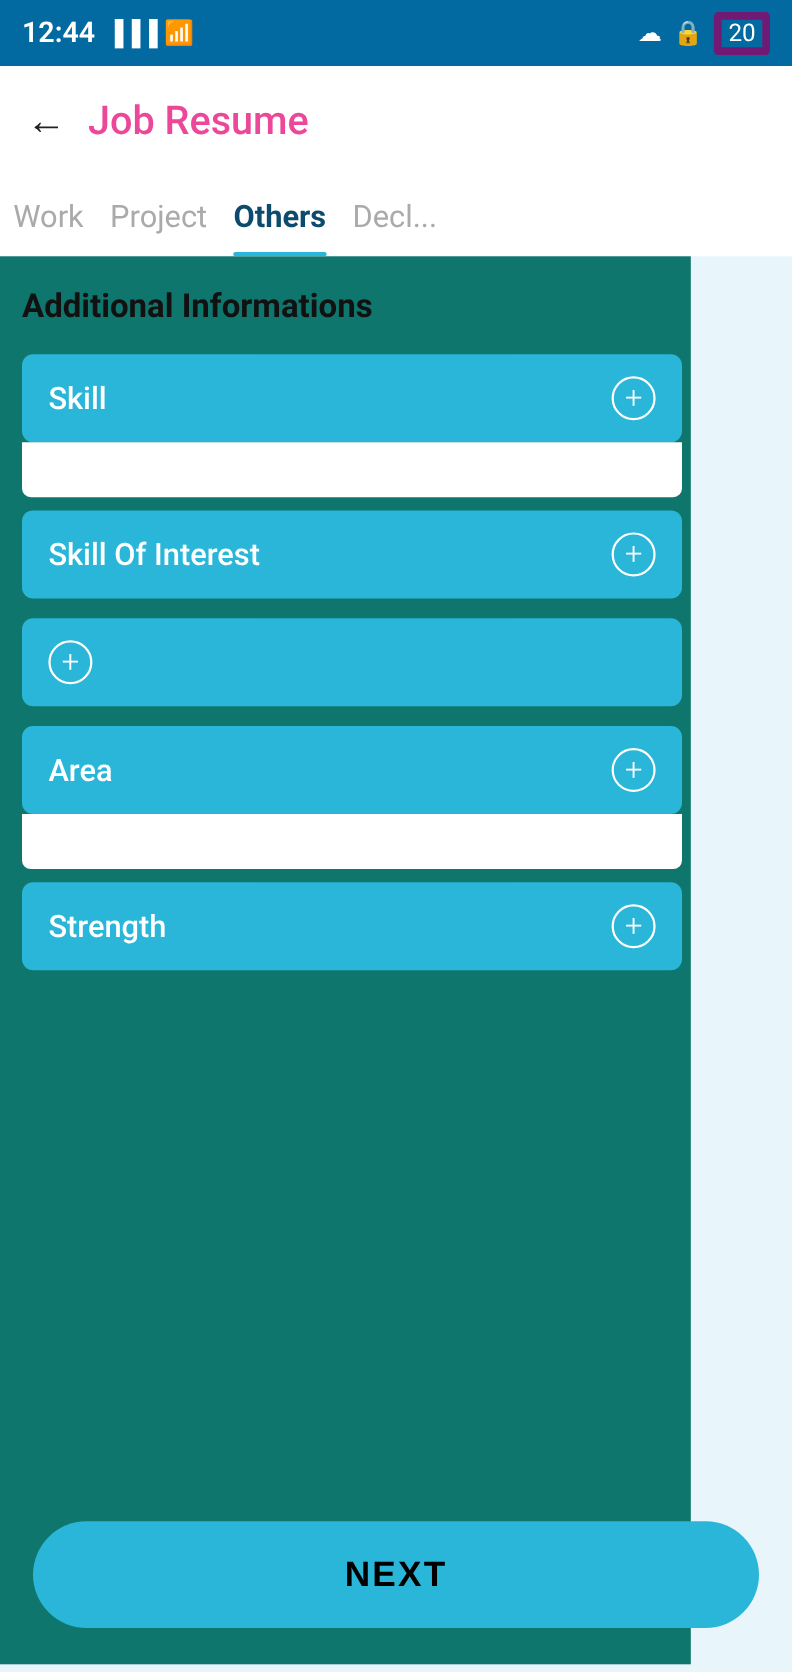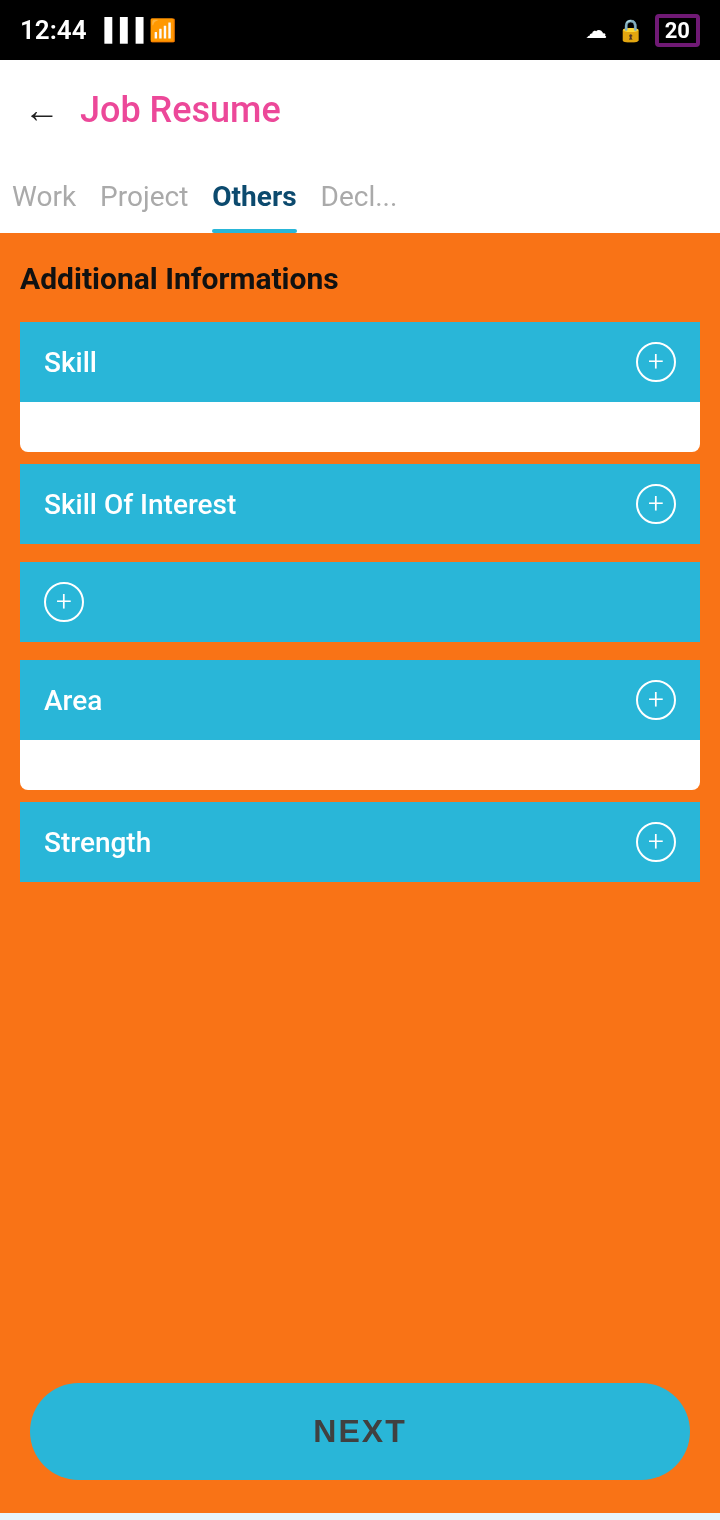--- a/index.html
+++ b/index.html
@@ -11,21 +11,21 @@
       font-family: 'Roboto', Arial, sans-serif;
       background: #e8f5fb;
       position: relative;
       overflow-x: hidden;
     }
 
     
     .status-bar {
       width: 720px;
       height: 60px;
-      background: #000000;
+      background: #0369a1;
       display: flex;
       align-items: center;
       justify-content: space-between;
       padding: 0 20px;
     }
     .status-bar-left {
       display: flex;
       align-items: center;
       gap: 10px;
     }
@@ -44,24 +44,24 @@
       font-size: 22px;
     }
     .status-bar-right {
       display: flex;
       align-items: center;
       gap: 10px;
     }
     .battery-indicator {
       color: white;
       font-size: 22px;
-      border: 4px solid #701a75;
+      border: 7px solid #701a75;
       border-radius: 4px;
       padding: 0 6px;
-      font-weight: 700;
+      font-weight: 400;
     }
 
     
     .header {
       width: 720px;
       height: 100px;
       background: white;
       display: flex;
       align-items: center;
       padding: 0 24px;
@@ -106,42 +106,42 @@
       bottom: 0;
       left: 12px;
       right: 12px;
       height: 4px;
       background: #29b6d8;
       border-radius: 2px;
     }
 
     
     .main-content {
-      width: 720px;
-      background: #f97316;
-      padding: 28px 20px 140px 20px;
+      width: 628px;
+      background: #0f766e;
+      padding: 28px 8px 140px 20px;
       min-height: calc(1520px - 60px - 100px - 80px);
     }
 
     .section-title {
       font-size: 30px;
       font-weight: 700;
       color: #111;
       margin-bottom: 26px;
     }
 
     
     .section-row {
       margin-bottom: 6px;
     }
 
     .section-header {
       width: 100%;
       background: #29b6d8;
-      border-radius: 0;
+      border-radius: 10px;
       display: flex;
       align-items: center;
       justify-content: space-between;
       padding: 20px 24px;
       cursor: pointer;
     }
 
     .section-header-label {
       font-size: 28px;
       color: white;
@@ -182,21 +182,21 @@
       transform: translateX(-50%);
       width: 660px;
     }
 
     .next-button {
       width: 100%;
       padding: 30px 0;
       background: #29b6d8;
       border: none;
       border-radius: 60px;
-      color: #404040;
+      color: #000000;
       font-size: 32px;
       font-weight: 600;
       letter-spacing: 2px;
       cursor: pointer;
       text-align: center;
     }
   </style>
 </head>
 <body>
 

